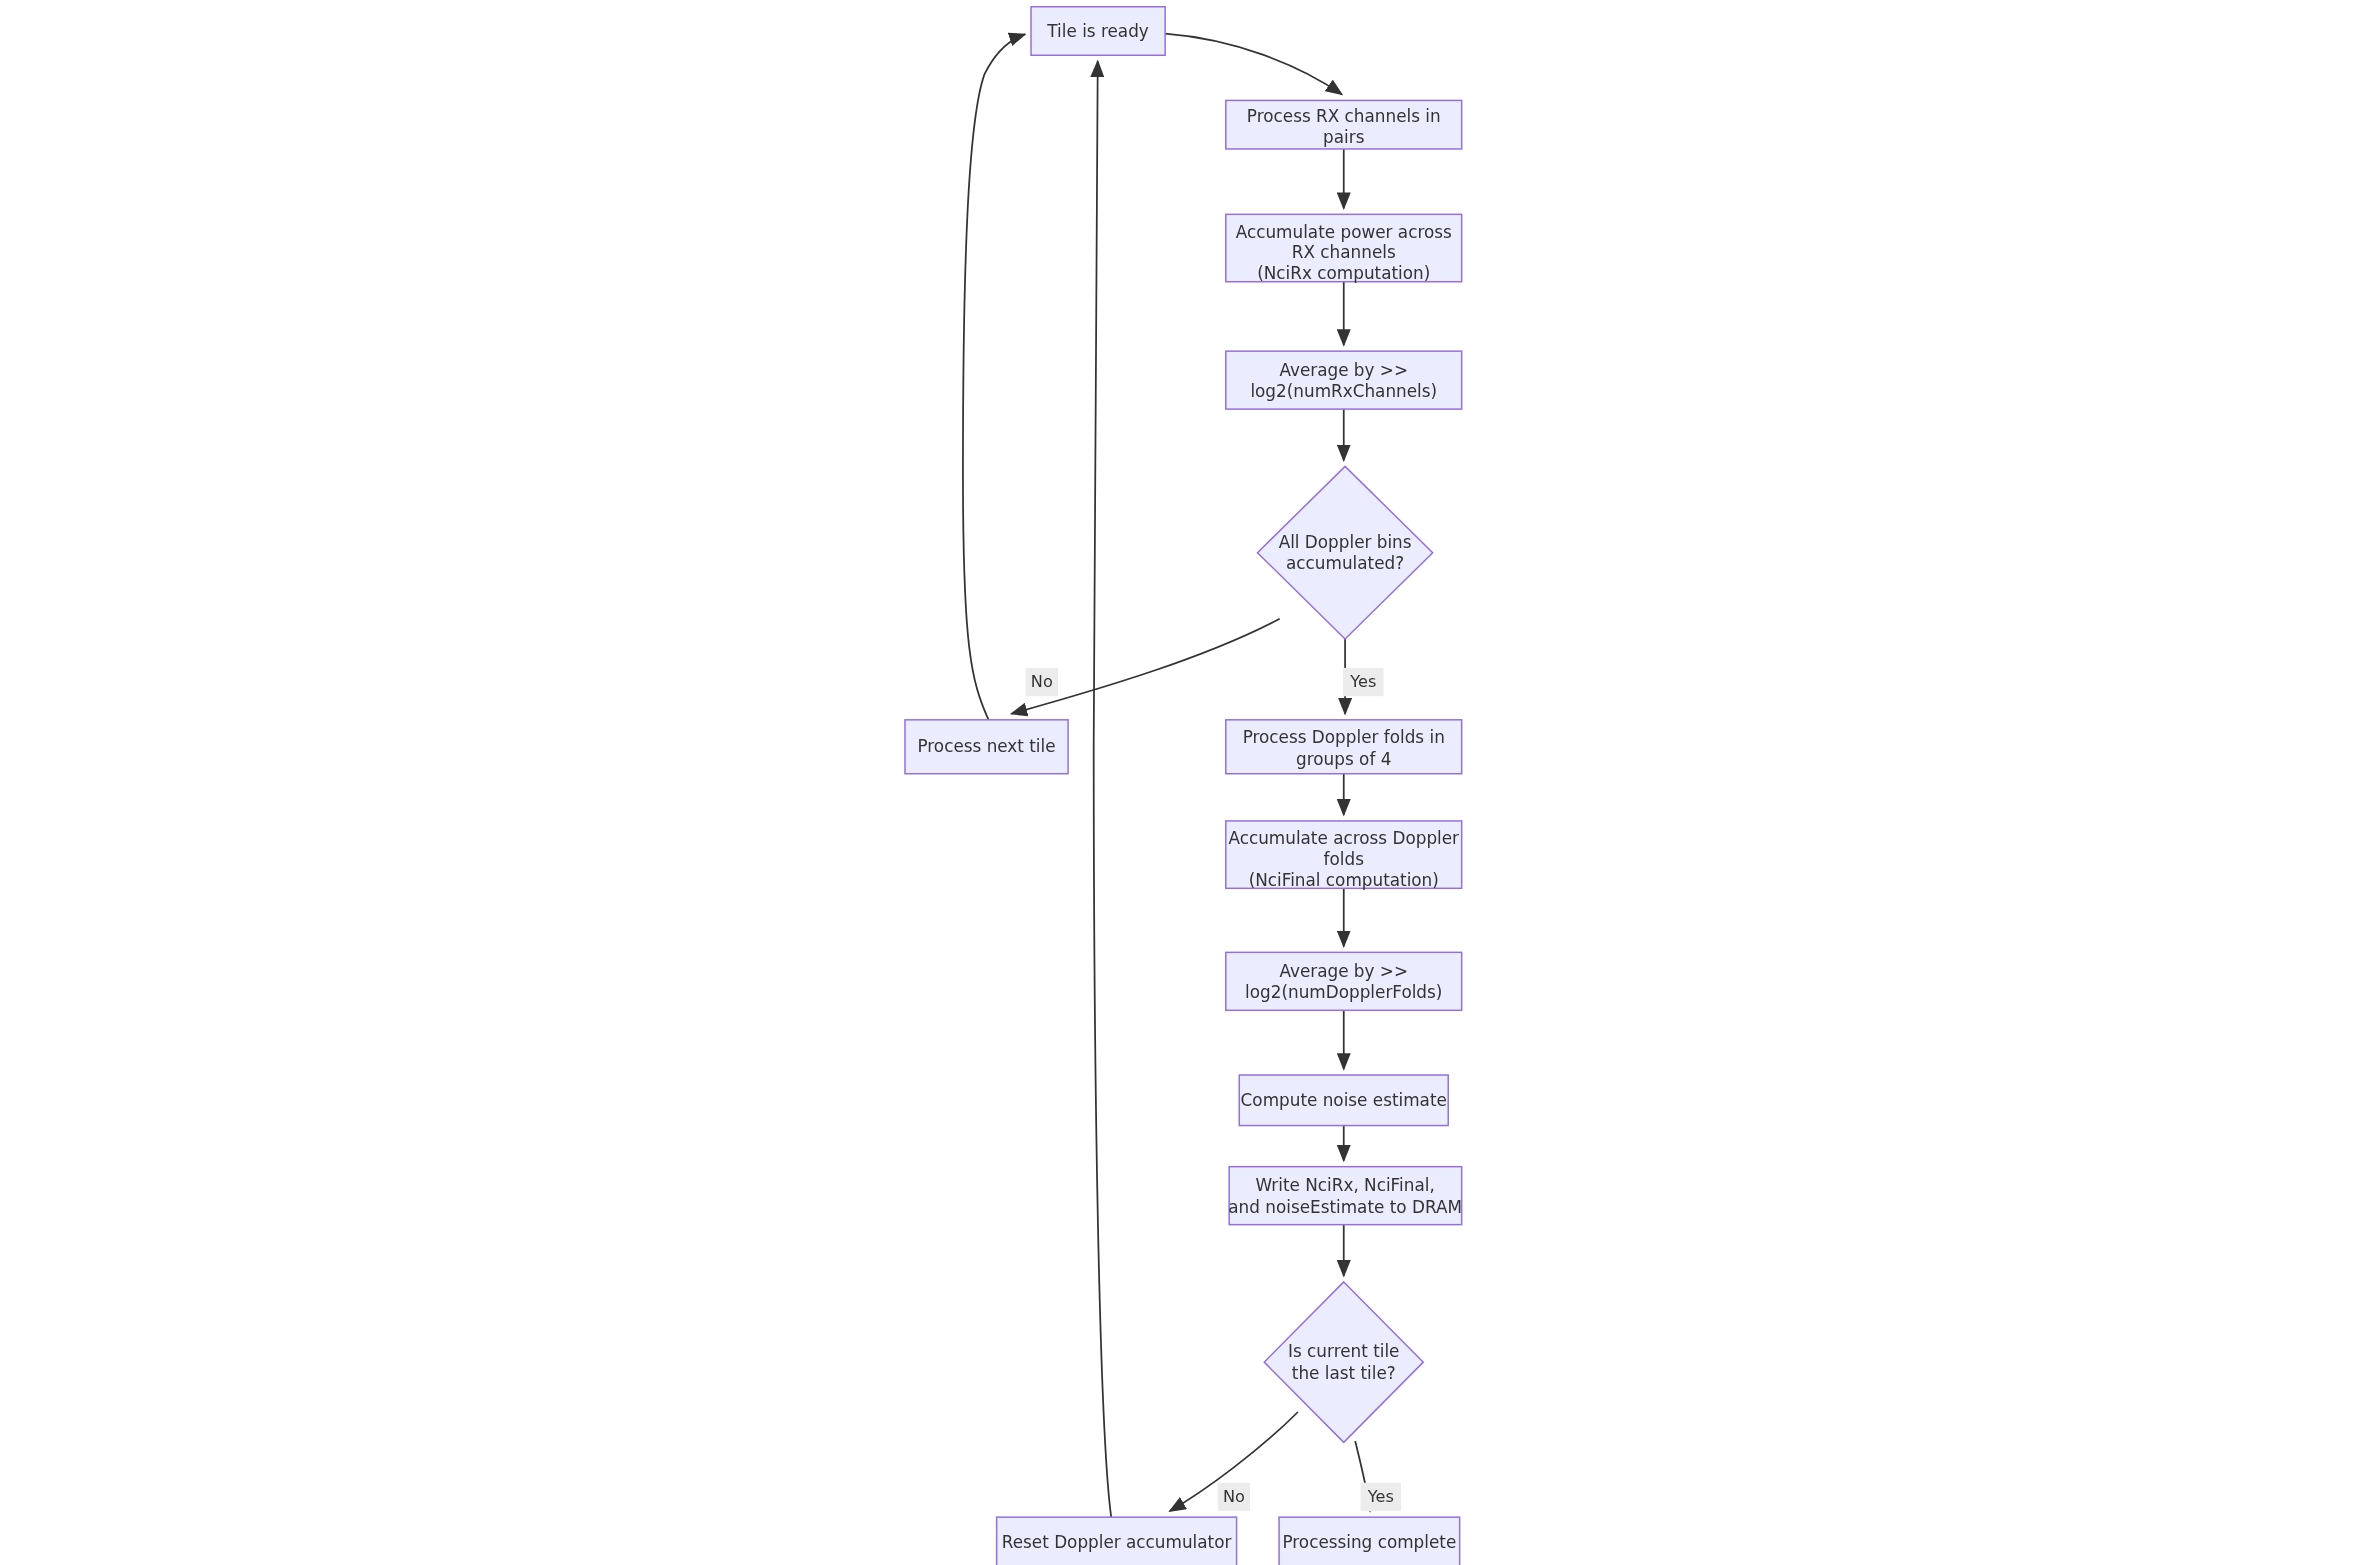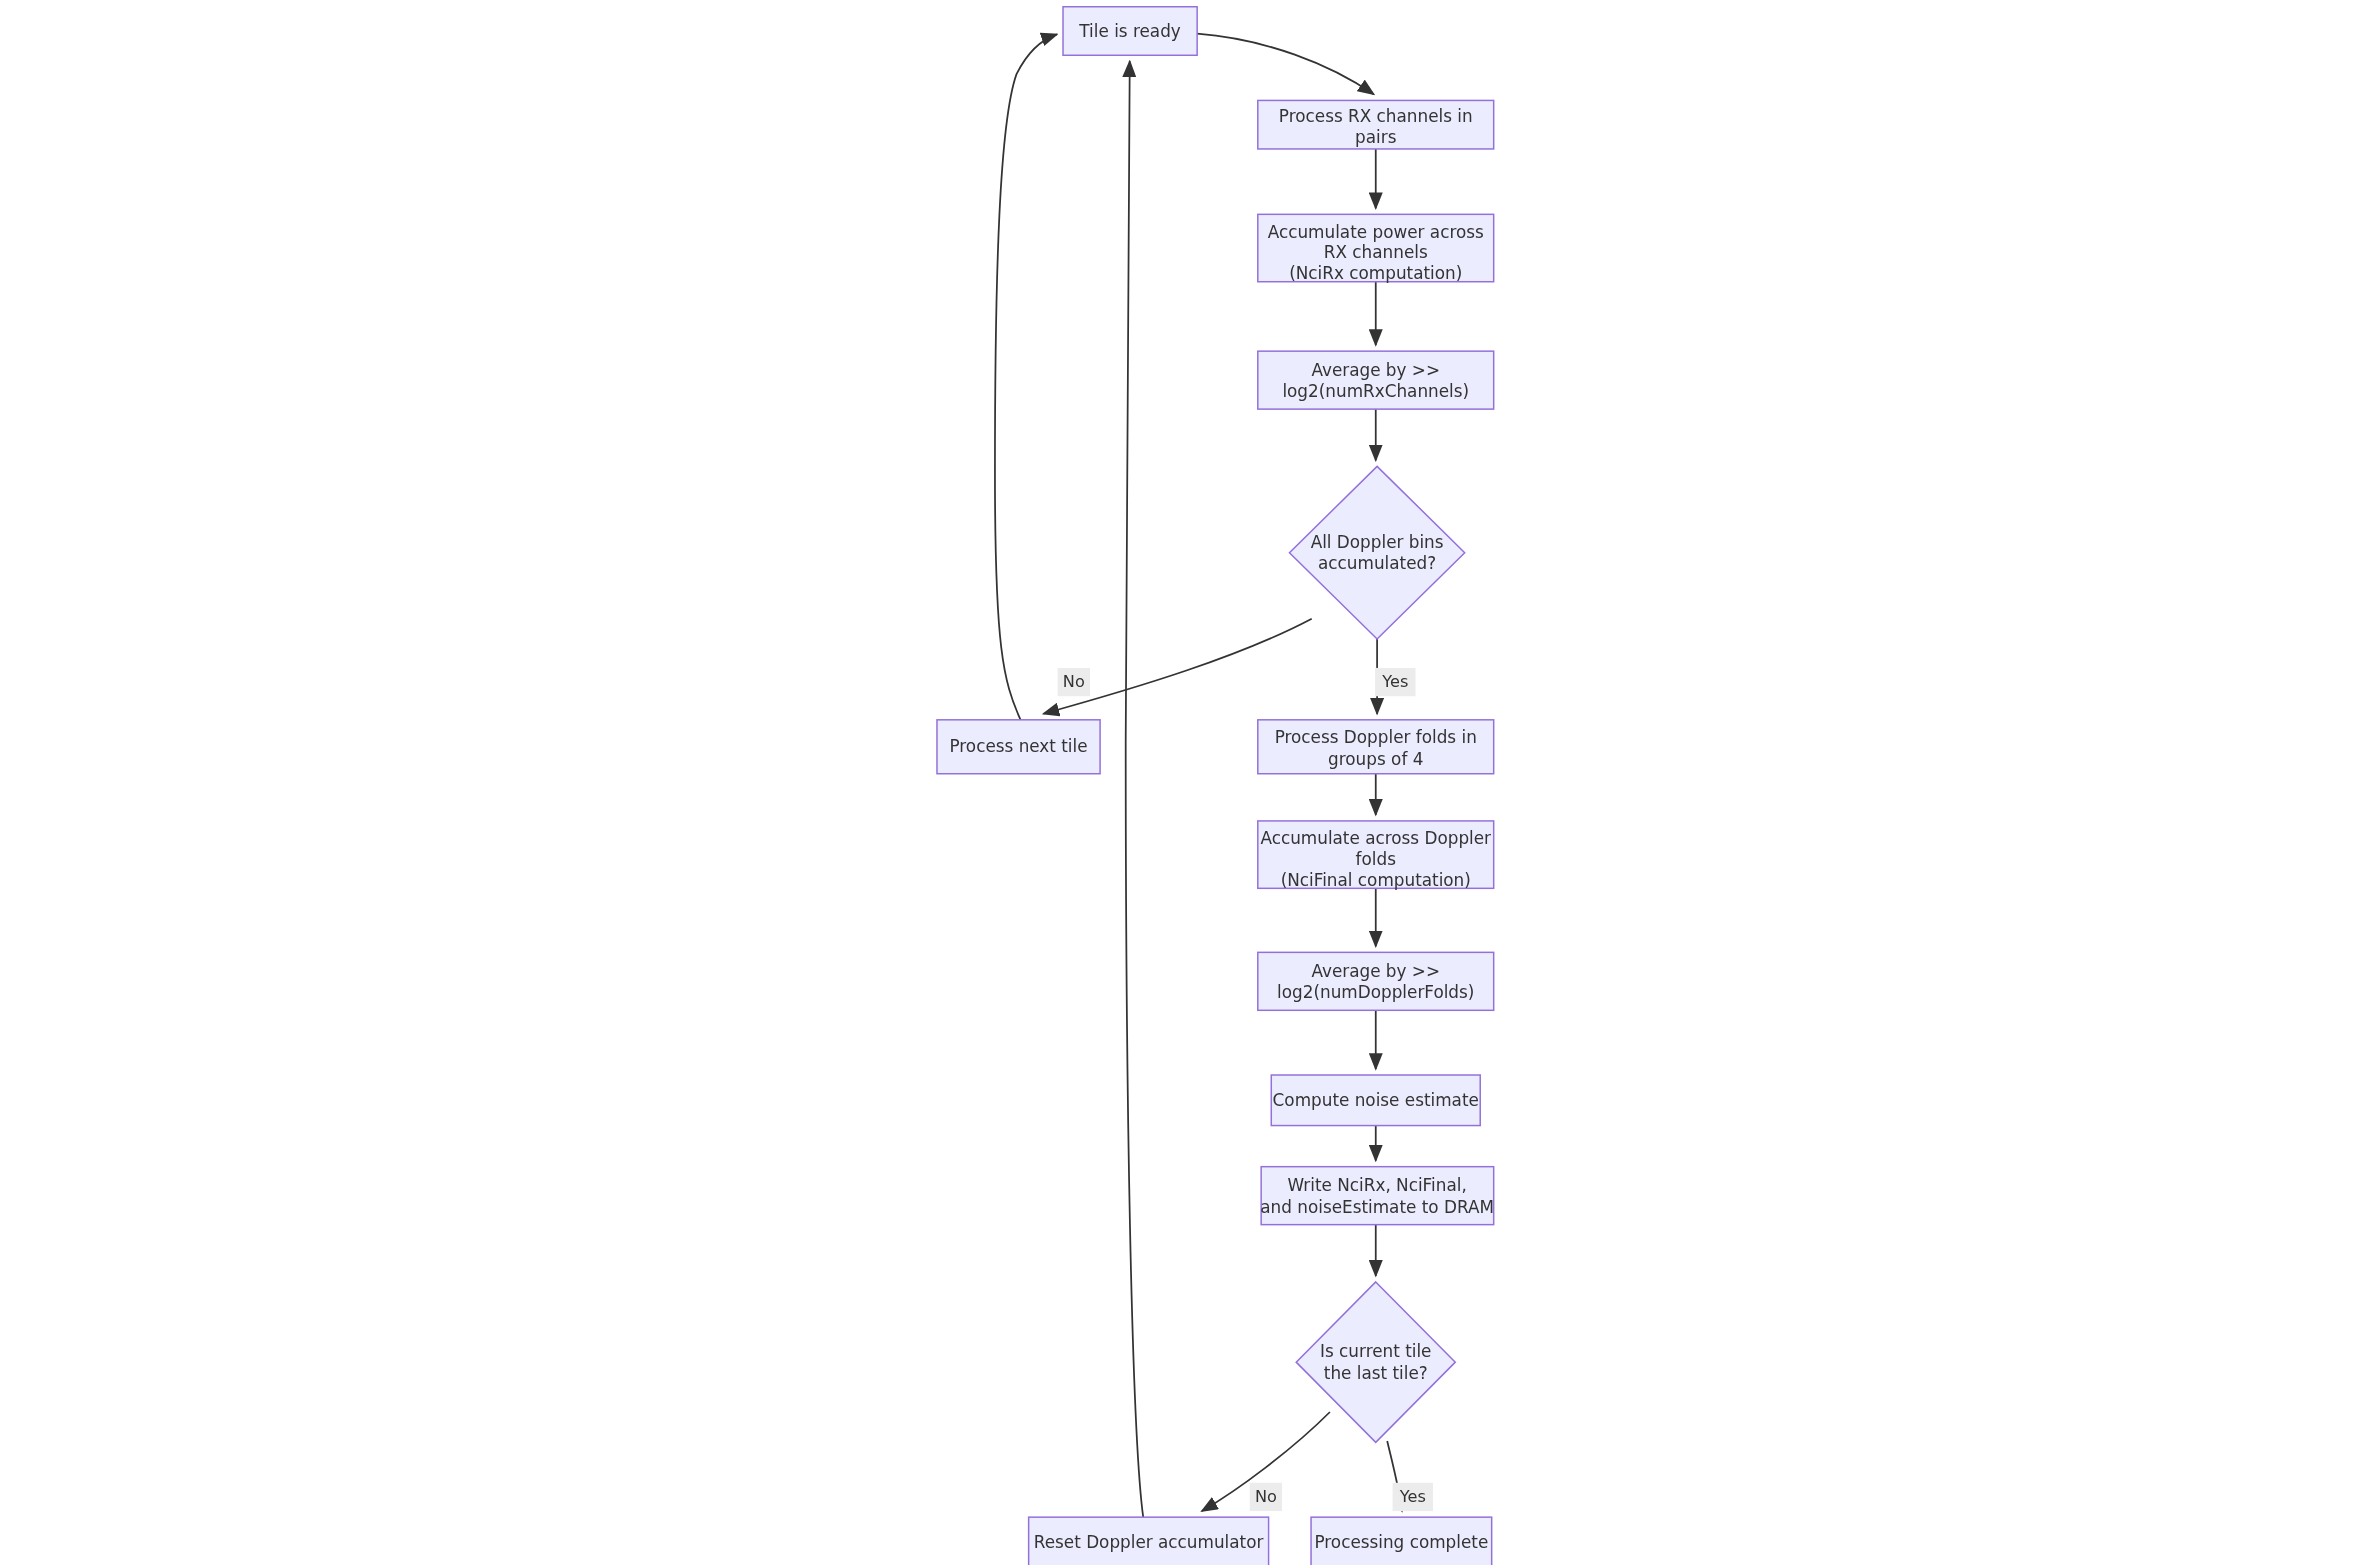--- a/index.html
+++ b/index.html
@@ -11,21 +11,20 @@
     width: 2366px;
     height: 1565px;
     overflow: hidden;
     font-family: "DejaVu Sans", sans-serif;
   }
   #flow-root {
     position: relative;
     width: 2070px;
     height: 1565px;
     background: #ffffff;
-    padding-left: 32px;
   }
   svg#flow-svg {
     display: block;
     width: 2366px;
     height: 1565px;
   }
   .node-shape {
     fill: #ececff;
     stroke: #9370db;
     stroke-width: 2.2;

